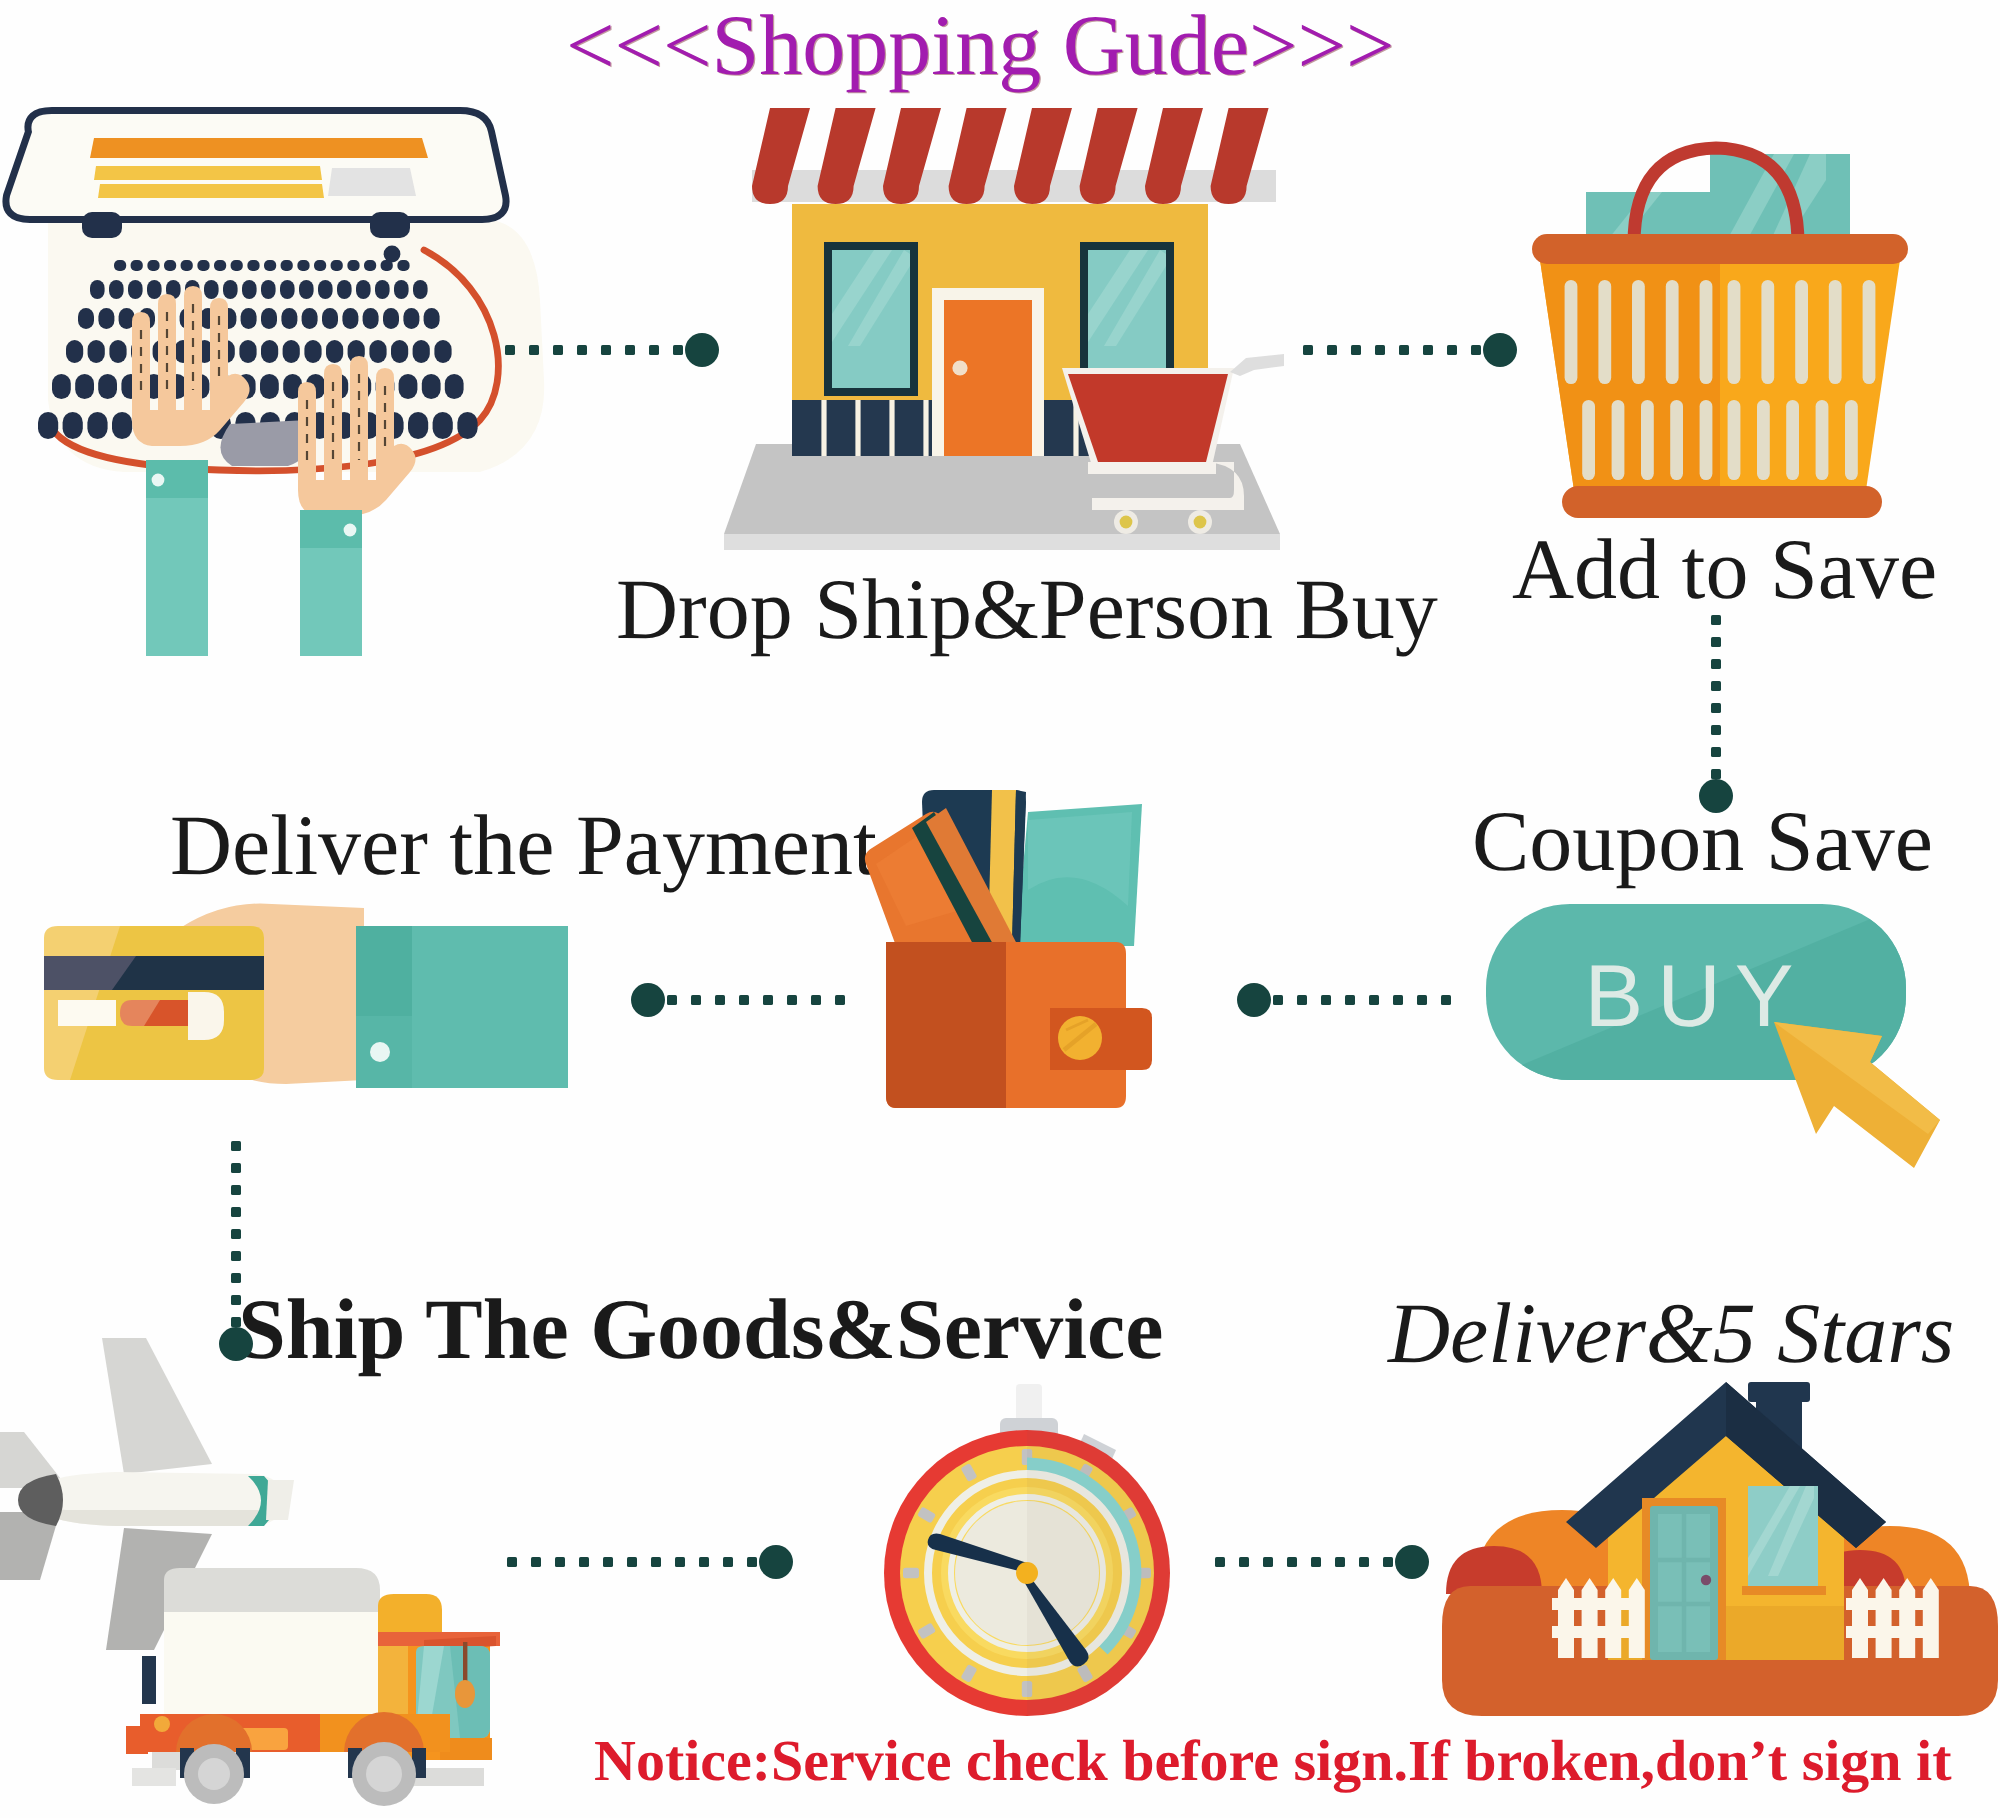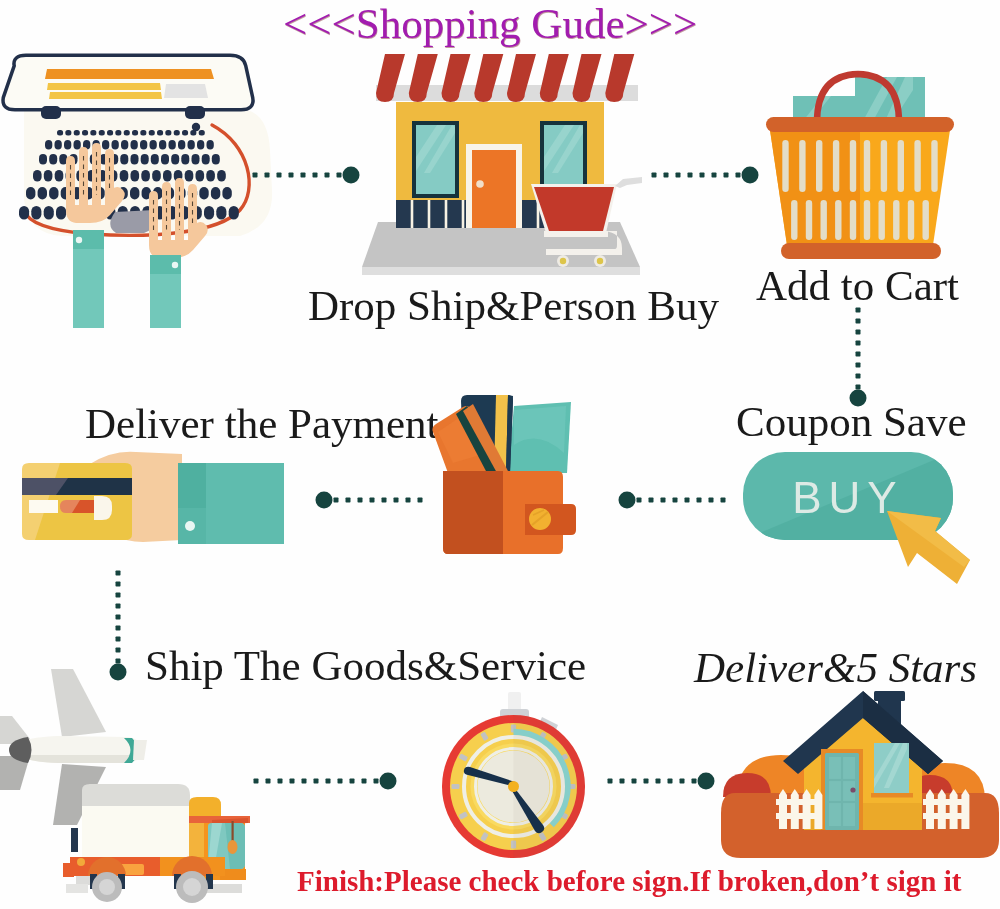--- a/index.html
+++ b/index.html
@@ -289,21 +289,21 @@
           <rect x="152.8" y="140" width="6.4" height="40" rx="3.2"></rect>
           <rect x="167.5" y="140" width="6.4" height="40" rx="3.2"></rect>
         </g>
 
       <rect x="11" y="57" width="188" height="15" rx="7.5" fill="#d2622a"></rect>
 
       <rect x="26" y="183" width="160" height="16" rx="8" fill="#d2622a"></rect>
     </svg>
   </div>
 
-  <div class="lbl step-label" id="lbl-cart" style="left:756px;top:264px;">Add to Cart</div>
+  <div class="lbl step-label" id="lbl-cart" style="left:756px;top:264px;">Add to Save</div>
 
   <div class="lbl step-label" id="lbl-payment" style="left:85px;top:402px;">Deliver the Payment</div>
 
   <div class="art" id="art-card" style="left:10px;top:450px;width:300px;height:115px;">
     <svg viewBox="0 0 300 115" width="300" height="115">
 
       <path d="M80 14 Q102 0 126 2 L172 4 L172 90 L133 92 Q99 92 82 64 Z" fill="#f5cc9f"></path>
 
       <path d="M12 19 Q12 13 19 13 L115 13 Q122 13 122 19 L122 84 Q122 90 115 90 L19 90 Q12 90 12 84 Z" fill="#f4d071"></path>
       <path d="M50 13 L115 13 Q122 13 122 19 L122 84 Q122 90 115 90 L25 90 Z" fill="#edc544"></path>
@@ -367,21 +367,21 @@
       </g>
       <text id="buy-text" x="113" y="68" text-anchor="middle" fill="#ddeae5" font-family="Liberation Sans, sans-serif" font-size="44" letter-spacing="7">BUY</text>
 
       <g>
       <path d="M152 66 L206 73 L200 86 L235 115 L222 139 L182 108 L173 122 Z" fill="#eeb036"></path>
       <path d="M152 66 L206 73 L200 86 L235 115 L229 122 Z" fill="#f2bc47"></path>
       </g>
     </svg>
   </div>
 
-  <div class="lbl step-label" id="lbl-ship" style="left:145px;top:644px;">Ship The Goods&amp;Service</div>
+  <div class="lbl step-label" id="lbl-ship" style="left:119px;top:644px;font-weight:bold;">Ship The Goods&amp;Service</div>
 
   <div class="lbl step-label" id="lbl-deliver" style="left:694px;top:646px;font-style:italic;">Deliver&amp;5 Stars</div>
 
   <div class="art" id="art-plane" style="left:0px;top:660px;width:185px;height:190px;">
     <svg viewBox="0 0 185 190" width="185" height="190">
 
       <path d="M51 9 L73 9 L106 72 L62 77 Z" fill="#d6d6d3"></path>
 
       <path d="M62 104 L106 107 L77 165 L53 165 Z" fill="#b2b2b0"></path>
 
@@ -619,14 +619,14 @@
           <rect x="643.5" y="778.5" width="5" height="5" rx="0.8"></rect>
           <rect x="655.5" y="778.5" width="5" height="5" rx="0.8"></rect>
           <rect x="667.5" y="778.5" width="5" height="5" rx="0.8"></rect>
           <rect x="679.5" y="778.5" width="5" height="5" rx="0.8"></rect>
           <rect x="691.5" y="778.5" width="5" height="5" rx="0.8"></rect>
           <circle cx="706" cy="781" r="8.5"></circle>
         </g>
     </svg>
   </div>
 
-  <div class="lbl" id="notice">Finish:Please check before sign.If broken,don’t sign it</div>
+  <div class="lbl" id="notice">Notice:Service check before sign.If broken,don’t sign it</div>
 </div>
 
 </body></html>

